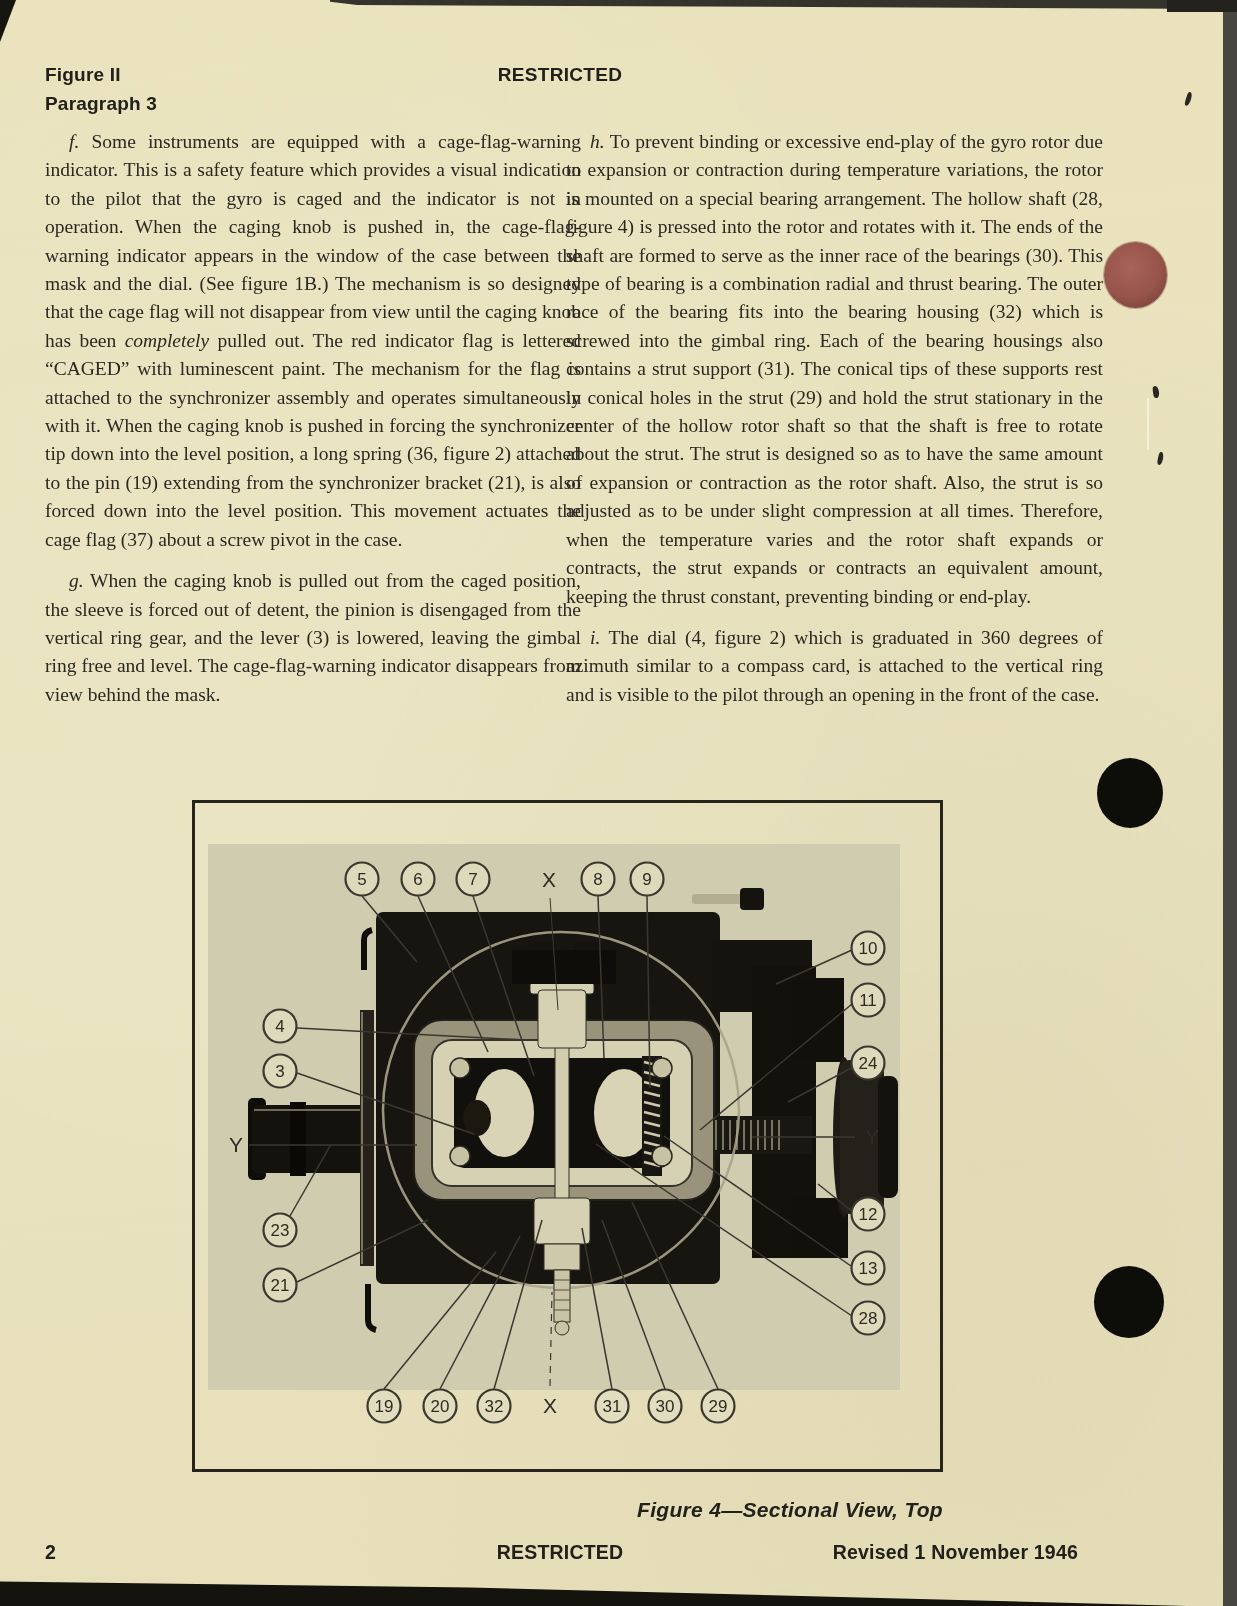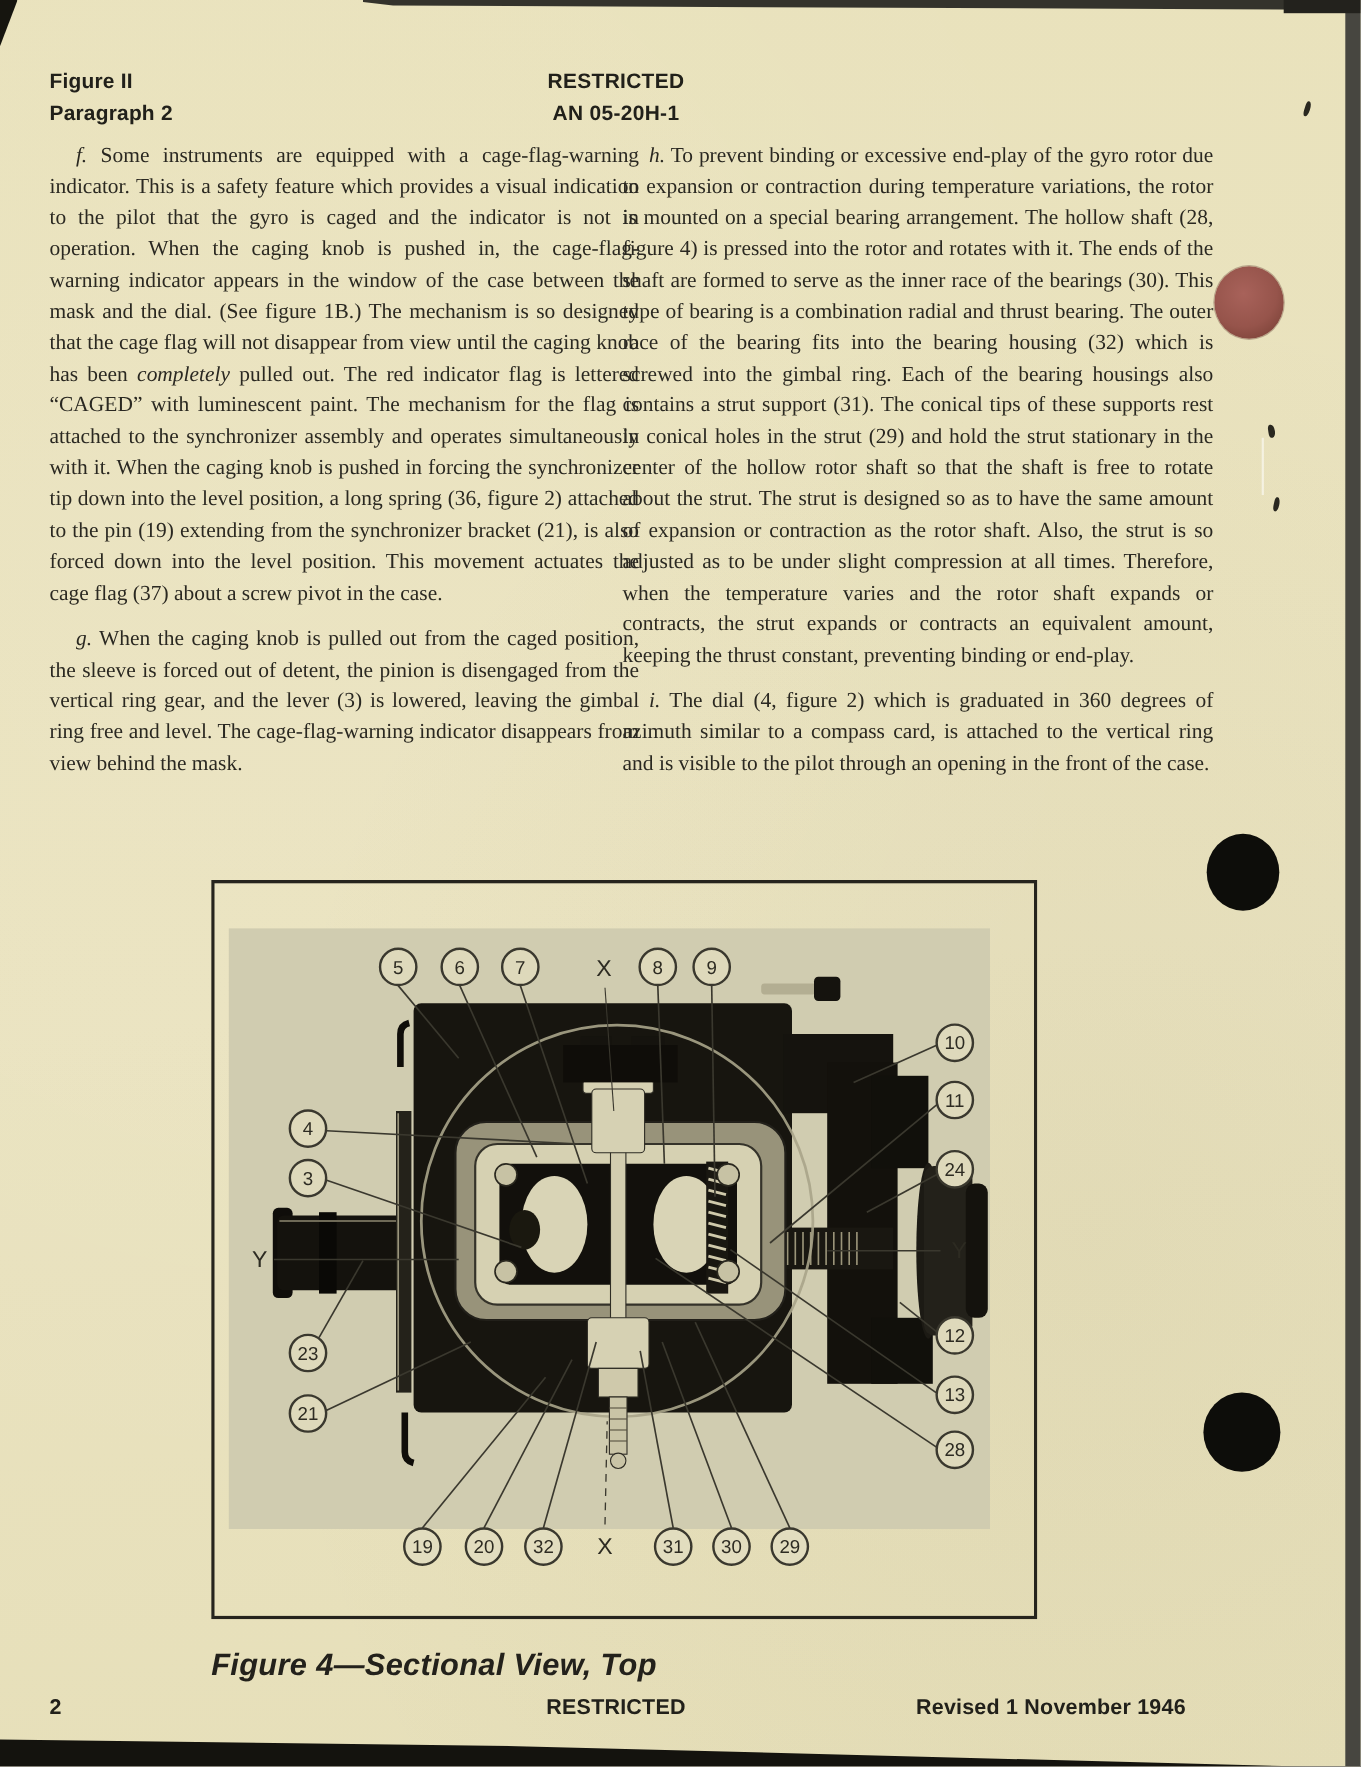--- a/index.html
+++ b/index.html
@@ -45,23 +45,23 @@
   
   .col{position:absolute;top:128px;text-align:justify;font-size:19.5px;line-height:28.4px;color:#2a2821;}
   .col-left{left:45px;width:536px;}
   .col-right{left:566px;width:537px;}
   .col p{margin:0 0 13px 0;text-indent:24px;}
   .lead{font-style:italic;}
   .ital{font-style:italic;}
 
   
   .fig-wrap{position:absolute;left:192px;top:800px;width:751px;height:672px;}
-  .fig-caption{position:absolute;left:192px;top:1498px;width:751px;text-align:left;
+  .fig-caption{position:absolute;left:192px;top:1498px;width:751px;text-align:right;
     font-family:"Liberation Sans",sans-serif;font-weight:700;font-style:italic;
-    font-size:28px;color:#23211b;letter-spacing:.3px;}
+    font-size:21px;color:#23211b;letter-spacing:.3px;}
   .co-label{font-family:"Liberation Sans",sans-serif;font-size:17px;fill:#2d2b22;}
   .axis-label{font-family:"Liberation Sans",sans-serif;font-size:21px;fill:#2d2b22;}
 
   
   .ftr{position:absolute;top:1541px;font-family:"Liberation Sans",sans-serif;font-weight:700;
     font-size:19.5px;color:#21201a;letter-spacing:.2px;}
   .ftr-page{left:45px;}
   .ftr-center{left:300px;width:520px;text-align:center;}
   .ftr-right{left:800px;width:278px;text-align:right;}
 </style>
@@ -78,25 +78,24 @@
   <div class="seal"></div>
   <div class="punch-hole hole-1"></div>
   <div class="punch-hole hole-2"></div>
   <div class="crack"></div>
   <div class="speck speck-a"></div>
   <div class="speck speck-b"></div>
   <div class="speck speck-c"></div>
 
   <div class="hdr-left">
     <div>Figure II</div>
-    <div>Paragraph 2</div>
+    <div>Paragraph 3</div>
   </div>
   <div class="hdr-center">
     <div>RESTRICTED</div>
-    <div>AN 05-20H-1</div>
   </div>
 
   <div class="col col-left">
     <p><span class="lead">f.</span> <span>Some instruments are equipped with a cage-flag-warning indicator. This is a safety feature which provides a visual indication to the pilot that the gyro is caged and the indicator is not in operation. When the caging knob is pushed in, the cage-flag-warning indicator appears in the window of the case between the mask and the dial. (See figure 1B.) The mechanism is so designed that the cage flag will not disappear from view until the caging knob has been </span><span class="ital">completely</span><span> pulled out. The red indicator flag is lettered “CAGED” with luminescent paint. The mechanism for the flag is attached to the synchronizer assembly and operates simultaneously with it. When the caging knob is pushed in forcing the synchronizer tip down into the level position, a long spring (36, figure 2) attached to the pin (19) extending from the synchronizer bracket (21), is also forced down into the level position. This movement actuates the cage flag (37) about a screw pivot in the case.</span></p>
     <p><span class="lead">g.</span> <span>When the caging knob is pulled out from the caged position, the sleeve is forced out of detent, the pinion is disengaged from the vertical ring gear, and the lever (3) is lowered, leaving the gimbal ring free and level. The cage-flag-warning indicator disappears from view behind the mask.</span></p>
   </div>
 
   <div class="col col-right">
     <p><span class="lead">h.</span> <span>To prevent binding or excessive end-play of the gyro rotor due to expansion or contraction during temperature variations, the rotor is mounted on a special bearing arrangement. The hollow shaft (28, figure 4) is pressed into the rotor and rotates with it. The ends of the shaft are formed to serve as the inner race of the bearings (30). This type of bearing is a combination radial and thrust bearing. The outer race of the bearing fits into the bearing housing (32) which is screwed into the gimbal ring. Each of the bearing housings also contains a strut support (31). The conical tips of these supports rest in conical holes in the strut (29) and hold the strut stationary in the center of the hollow rotor shaft so that the shaft is free to rotate about the strut. The strut is designed so as to have the same amount of expansion or contraction as the rotor shaft. Also, the strut is so adjusted as to be under slight compression at all times. Therefore, when the temperature varies and the rotor shaft expands or contracts, the strut expands or contracts an equivalent amount, keeping the thrust constant, preventing binding or end-play.</span></p>
     <p><span class="lead">i.</span> <span>The dial (4, figure 2) which is graduated in 360 degrees of azimuth similar to a compass card, is attached to the vertical ring and is visible to the pilot through an opening in the front of the case.</span></p>

